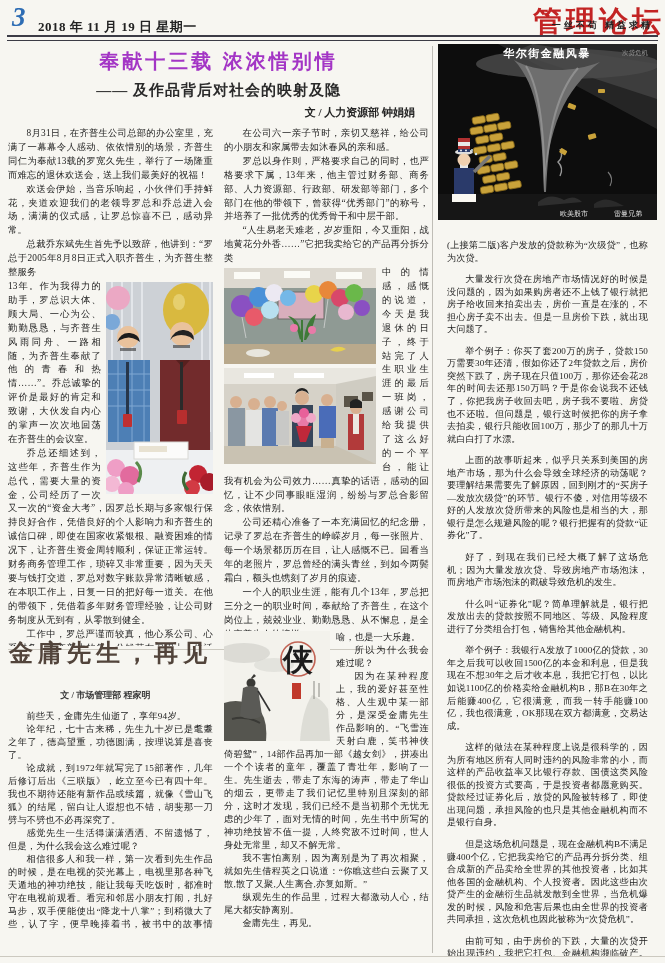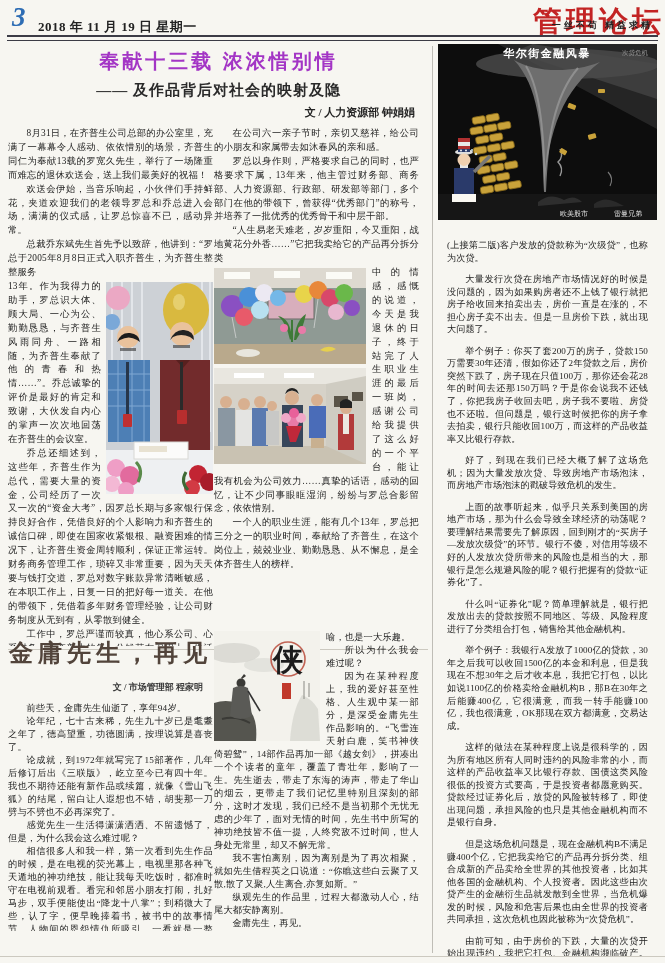--- a/index.html
+++ b/index.html
@@ -20,32 +20,32 @@
   .botline{position:absolute;left:0;right:0;top:956px;border-top:1px solid #ccc9c0;}
   .hsep{position:absolute;left:8px;width:420px;top:649px;border-top:1px solid #ccc9c0;}
   .a1{position:absolute;left:8px;top:44px;width:421px;height:602px;overflow:hidden;}
   .a2{position:absolute;left:8px;top:631px;width:421px;height:300px;overflow:hidden;}
   .a3{position:absolute;left:438px;top:44px;width:219px;height:912px;overflow:hidden;}
   
   .a1-title{margin-top:4px;text-align:center;font-size:20px;font-weight:bold;color:#a335c5;
             letter-spacing:3px;font-family:"Liberation Sans",sans-serif;}
   .a1-sub{margin-top:6px;text-align:center;font-size:15px;font-weight:bold;color:#2a2a2a;letter-spacing:1px;}
   .a1-byline{margin-top:5px;text-align:right;padding-right:14px;font-size:11px;font-weight:bold;}
-  .cols{display:flex;gap:1px;margin-top:7px;}
+  .cols{display:flex;gap:11px;margin-top:7px;}
   .col{width:205px;}
   .col p{margin:0;text-align:justify;}
   .a1 .col p{font-size:9.3px;line-height:13.9px;letter-spacing:.2px;}
   .ind{text-indent:2em;}
   .photoA{float:right;width:107px;height:212px;margin:2px 0 3px 5px;}
   .photosBC{float:left;width:152px;margin:2px 6px 3px 0;}
   .photosBC svg{display:block;margin-bottom:4px;}
   
   .a2-title{margin-top:6px;text-align:center;font-size:24px;font-weight:bold;color:#52443b;
             letter-spacing:5px;font-family:"Liberation Sans",sans-serif;}
-  .a2-byline{margin-top:12px;text-align:right;padding-right:10px;font-size:9px;font-weight:bold;color:#3a3a3a;}
+  .a2-byline{margin-top:20px;text-align:center;padding-right:10px;font-size:9px;font-weight:bold;color:#3a3a3a;}
   .a2 .col p{font-size:9.2px;line-height:13px;letter-spacing:.2px;}
   .a2 .col{width:205px;}
   .a2 .cols{margin-top:0;}
   .a2-text1{margin-top:8px;}
   .inkwrap{float:left;width:106px;height:110px;margin:0 6px 2px 0;}
   
   .a3 p{margin:9px;text-align:justify;font-size:9.1px;line-height:12.55px;letter-spacing:.1px;}
   .cartoon{width:219px;height:176px;margin-bottom:6px;}
 </style>
 </head>
@@ -213,20 +213,21 @@
             </g>
             <g>
               <circle cx="132" cy="40" r="6" fill="#d8b090"></circle>
                 <path d="M126,34 q6,-6 12,0 l0,6 -12,0 Z" fill="#222"></path>
               <rect x="124" y="46" width="16" height="36" fill="#b23a3a"></rect>
                 <rect x="129" y="46" width="6" height="20" fill="#ece8e0"></rect>
             </g>
           </svg>
         </div>
         <p>中的情感，感慨的说道，今天是我退休的日子，终于站完了人生职业生涯的最后一班岗，感谢公司给我提供了这么好的一个平台，能让我有机会为公司效力……真挚的话语，感动的回忆，让不少同事眼眶湿润，纷纷与罗总合影留念，依依惜别。</p>
+        <p class="ind">公司还精心准备了一本充满回忆的纪念册，记录了罗总在齐普生的峥嵘岁月，每一张照片、每一个场景都历历在目，让人感慨不已。回看当年的老照片，罗总曾经的满头青丝，到如今两鬓霜白，额头也镌刻了岁月的痕迹。</p>
         <p class="ind">一个人的职业生涯，能有几个13年，罗总把三分之一的职业时间，奉献给了齐普生，在这个岗位上，兢兢业业、勤勤恳恳、从不懈息，是全体齐普生人的榜样。</p>
 
       </div>
     </div>
   </div>
 
   <div class="a2">
     <div class="cols">
       <div class="col">
         <div class="a2-title">金庸先生，再见</div>
@@ -333,23 +334,23 @@
         <circle cx="38" cy="110" r="1.2" fill="#cfe6f2"></circle>
           <circle cx="34" cy="106" r="1" fill="#cfe6f2"></circle>
       </g>
       <text x="109" y="13" text-anchor="middle" font-size="11" font-weight="bold" fill="#ffffff" font-family="Liberation Sans, sans-serif" letter-spacing="1.5">华尔街金融风暴</text>
       <text x="210" y="11" text-anchor="end" font-size="6.5" fill="#9a9a9a" font-family="Liberation Sans, sans-serif">次贷危机</text>
       <text x="122" y="172" font-size="7" fill="#e0e0e0" font-family="Liberation Sans, sans-serif">欧美股市</text>
       <text x="176" y="172" font-size="7" fill="#e0e0e0" font-family="Liberation Sans, sans-serif">雷曼兄弟</text>
     </svg>
     <p>(上接第二版)客户发放的贷款称为“次级贷”，也称为次贷。</p>
     <p class="ind">大量发行次贷在房地产市场情况好的时候是没问题的，因为如果购房者还不上钱了银行就把房子给收回来拍卖出去，房价一直是在涨的，不担心房子卖不出去。但是一旦房价下跌，就出现大问题了。</p>
-    <p class="ind">举个例子：你买了套200万的房子，贷款150万需要30年还清，假如你还了2年贷款之后，房价突然下跌了，房子现在只值100万，那你还会花28年的时间去还那150万吗？于是你会说我不还钱了，你把我房子收回去吧，房子我不要啦、房贷也不还啦。但问题是，银行这时候把你的房子拿去拍卖，银行只能收回100万，而这样的产品收益率又比银行存款。</p>
+    <p class="ind">举个例子：你买了套200万的房子，贷款150万需要30年还清，假如你还了2年贷款之后，房价突然下跌了，房子现在只值100万，那你还会花28年的时间去还那150万吗？于是你会说我不还钱了，你把我房子收回去吧，房子我不要啦、房贷也不还啦。但问题是，银行这时候把你的房子拿去拍卖，银行只能收回100万，那少了的那几十万就白白打了水漂。</p>
+    <p class="ind">上面的故事听起来，似乎只关系到美国的房地产市场，那为什么会导致全球经济的动荡呢？要理解结果需要先了解原因，回到刚才的“买房子—发放次级贷”的环节。银行不傻，对信用等级不好的人发放次贷所带来的风险也是相当的大，那银行是怎么规避风险的呢？银行把握有的贷款“证券化”了。</p>
     <p class="ind">好了，到现在我们已经大概了解了这场危机；因为大量发放次贷、导致房地产市场泡沫，而房地产市场泡沫的戳破导致危机的发生。</p>
-    <p class="ind">上面的故事听起来，似乎只关系到美国的房地产市场，那为什么会导致全球经济的动荡呢？要理解结果需要先了解原因，回到刚才的“买房子—发放次级贷”的环节。银行不傻，对信用等级不好的人发放次贷所带来的风险也是相当的大，那银行是怎么规避风险的呢？银行把握有的贷款“证券化”了。</p>
     <p class="ind">什么叫“证券化”呢？简单理解就是，银行把发放出去的贷款按照不同地区、等级、风险程度进行了分类组合打包，销售给其他金融机构。</p>
     <p class="ind">举个例子：我银行A发放了1000亿的贷款，30年之后我可以收回1500亿的本金和利息，但是我现在不想30年之后才收本息，我把它打包，以比如说1100亿的价格卖给金融机构B，那B在30年之后能赚400亿，它很满意，而我一转手能赚100亿，我也很满意，OK那现在双方都满意，交易达成。</p>
     <p class="ind">这样的做法在某种程度上说是很科学的，因为所有地区所有人同时违约的风险非常的小，而这样的产品收益率又比银行存款、国债这类风险很低的投资方式要高，于是投资者都愿意购买。贷款经过证券化后，放贷的风险被转移了，即使出现问题，承担风险的也只是其他金融机构而不是银行自身。</p>
     <p class="ind">但是这场危机问题是，现在金融机构B不满足赚400个亿，它把我卖给它的产品再分拆分类、组合成新的产品卖给全世界的其他投资者，比如其他各国的金融机构、个人投资者。因此这些由次贷产生的金融衍生品就发散到全世界，当危机爆发的时候，风险和危害后果也由全世界的投资者共同承担，这次危机也因此被称为“次贷危机”。</p>
     <p class="ind">由前可知，由于房价的下跌，大量的次贷开始出现违约，我把它打包、金融机构濒临破产。而且由于次贷的风险由全球投资者共同承担，泡沫被戳破的代价自然也由所有人共同偿付，大家都不约而同的缩紧银根、减少贷款和投资。</p>
     <p class="ind">于是，这场危机到了最后一阶段，房地产市场泡沫被戳破、信贷困难、实体经济的崩溃。没人买东西、也没人继续投资，最后整个经济体系陷入了大规模的衰退之中。简单来讲，这就是2008年金融危机爆发的整个过程了。</p>
   </div>
 
 </div>
 

